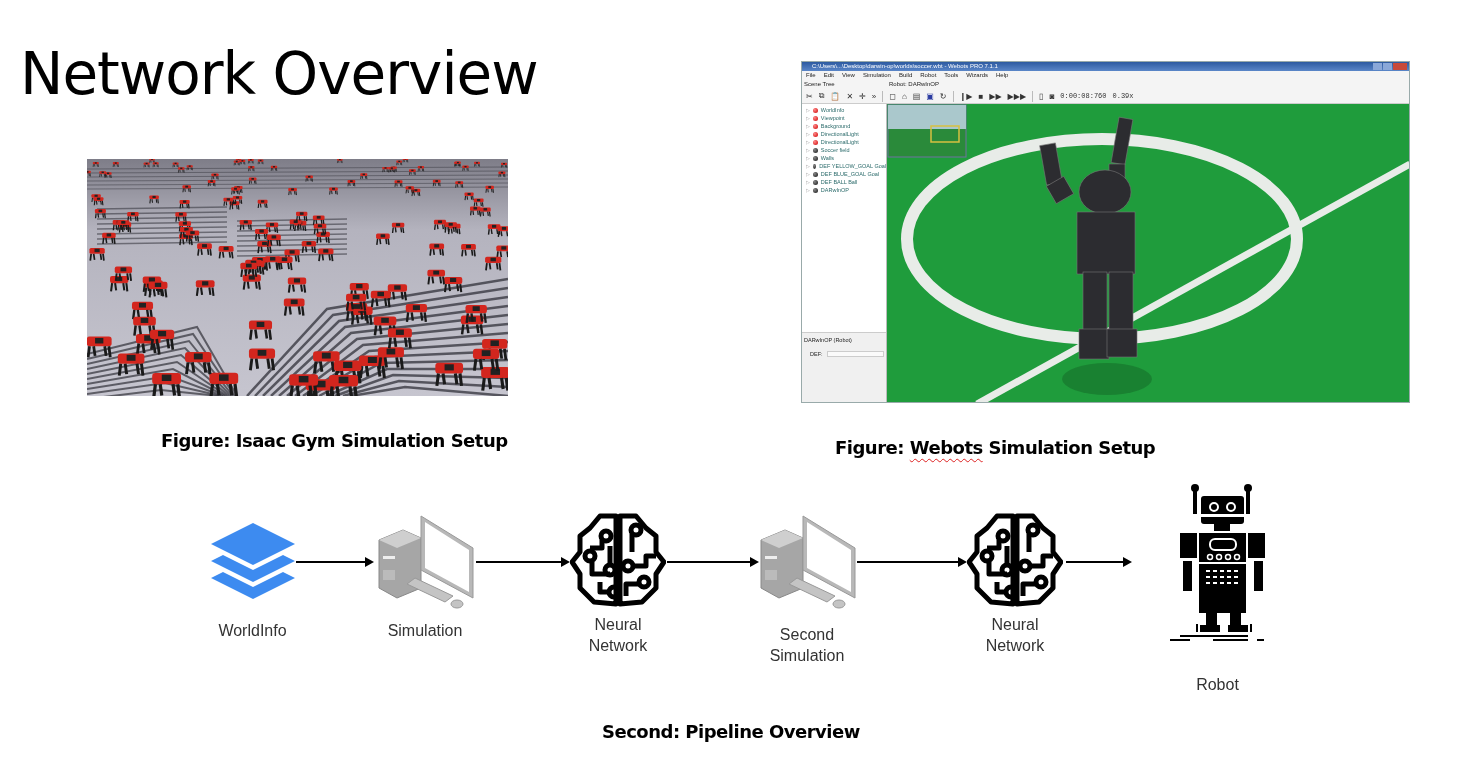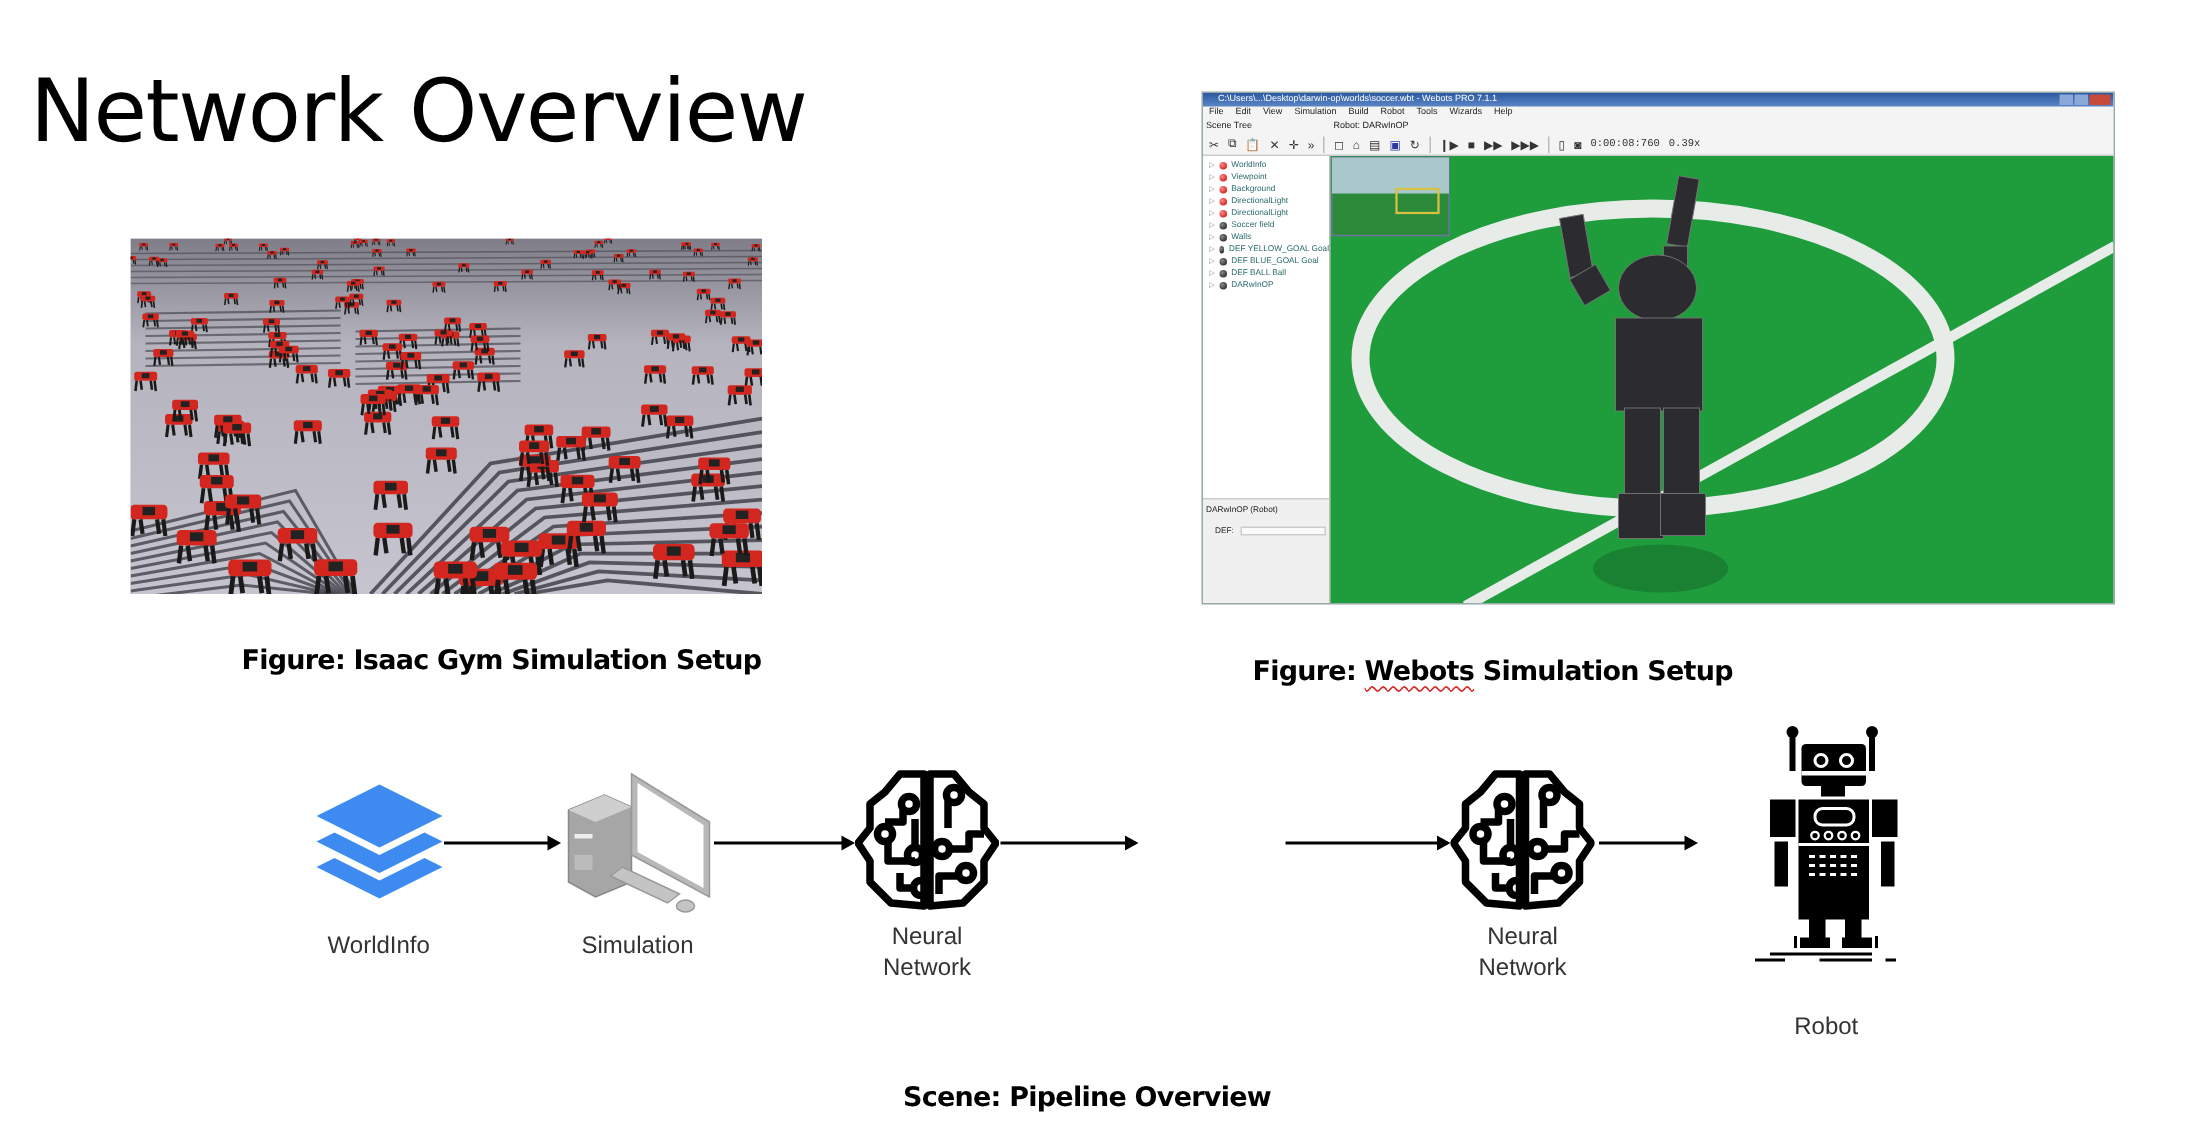--- a/index.html
+++ b/index.html
@@ -1517,20 +1517,33 @@
       <path d="M62 22 L62 40"></path>
         <circle cx="66" cy="18" r="5"></circle>
       <path d="M62 54 L76 54 L76 44 L86 44"></path>
         <circle cx="58" cy="54" r="5"></circle>
       <path d="M56 84 L56 72 L70 72"></path>
         <circle cx="74" cy="70" r="5"></circle>
     </svg>
     <span class="label" style="margin-top:6px;width:80px;margin-left:auto;margin-right:auto;">Neural Network</span>
   </div>
 
+  <div class="node" style="left:752px; top:40px; width:110px;">
+    <svg width="105" height="100" viewBox="0 0 105 100" style="display:block;margin:0 auto;">
+      <polygon points="6,30 30,20 48,28 48,78 24,88 6,78" fill="#a6a6a6" stroke="#888"></polygon>
+      <polygon points="6,30 30,20 48,28 24,38" fill="#cfcfcf"></polygon>
+      <rect x="10" y="46" width="12" height="3" fill="#eee"></rect>
+      <rect x="10" y="60" width="12" height="10" fill="#bbb"></rect>
+      <polygon points="48,6 100,38 100,88 48,60" fill="#b8b8b8" stroke="#999"></polygon>
+      <polygon points="52,12 96,40 96,82 52,58" fill="#ffffff"></polygon>
+      <polygon points="34,74 72,92 80,86 42,68" fill="#c4c4c4" stroke="#999"></polygon>
+      <ellipse cx="84" cy="94" rx="6" ry="4" fill="#c4c4c4" stroke="#999"></ellipse>
+    </svg>
+    <span class="label" style="margin-top:14px;width:80px;margin-left:auto;margin-right:auto;">Second Simulation</span>
+  </div>
 
   <div class="node" style="left:960px; top:42px; width:110px;">
     <svg width="96" height="96" viewBox="0 0 96 96" style="display:block;margin:0 auto;" fill="none" stroke="#000" stroke-width="5" stroke-linejoin="round">
       <path d="M46 4 L30 4 L20 16 L10 24 L10 40 L2 50 L10 62 L10 76 L24 90 L46 92 Z"></path>
       <path d="M50 4 L66 4 L76 16 L86 24 L86 40 L94 50 L86 62 L86 76 L72 90 L50 92 Z"></path>
       <path d="M20 36 L32 36 L32 28"></path>
         <circle cx="36" cy="24" r="5"></circle>
       <path d="M22 50 L22 62 L40 62"></path>
         <circle cx="20" cy="44" r="5"></circle>
       <path d="M40 34 L40 52"></path>
@@ -1594,13 +1607,13 @@
         <rect x="82" y="142" width="2" height="8" fill="#000"></rect>
       <rect x="12" y="153" width="68" height="2" fill="#000"></rect>
       <rect x="2" y="157" width="20" height="2" fill="#000"></rect>
       <rect x="45" y="157" width="35" height="2" fill="#000"></rect>
       <rect x="89" y="157" width="7" height="2" fill="#000"></rect>
     </svg>
     <span class="label" style="margin-top:32px;">Robot</span>
   </div>
 </div>
 
-<div class="caption cap-pipeline">Scene: Pipeline Overview</div>
+<div class="caption cap-pipeline">Second: Pipeline Overview</div>
 
 </body></html>

